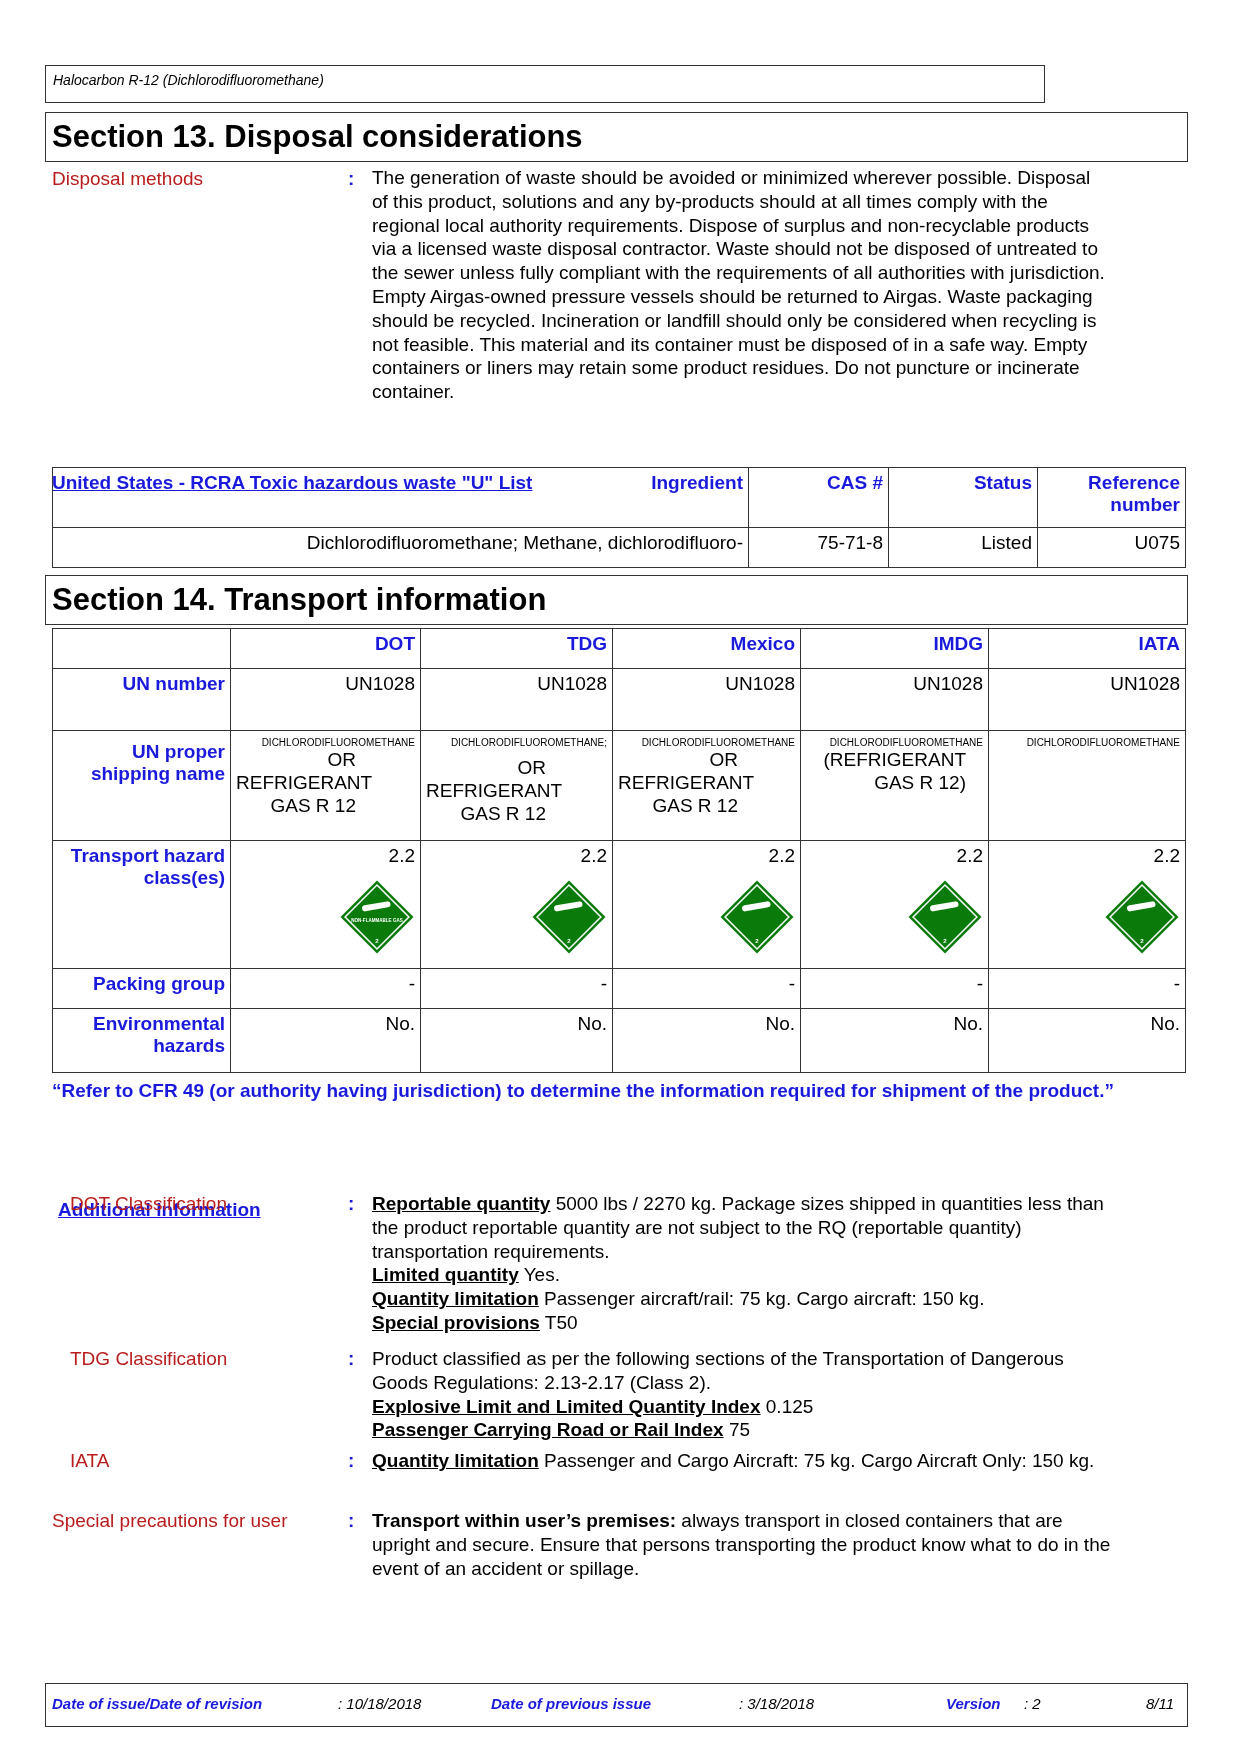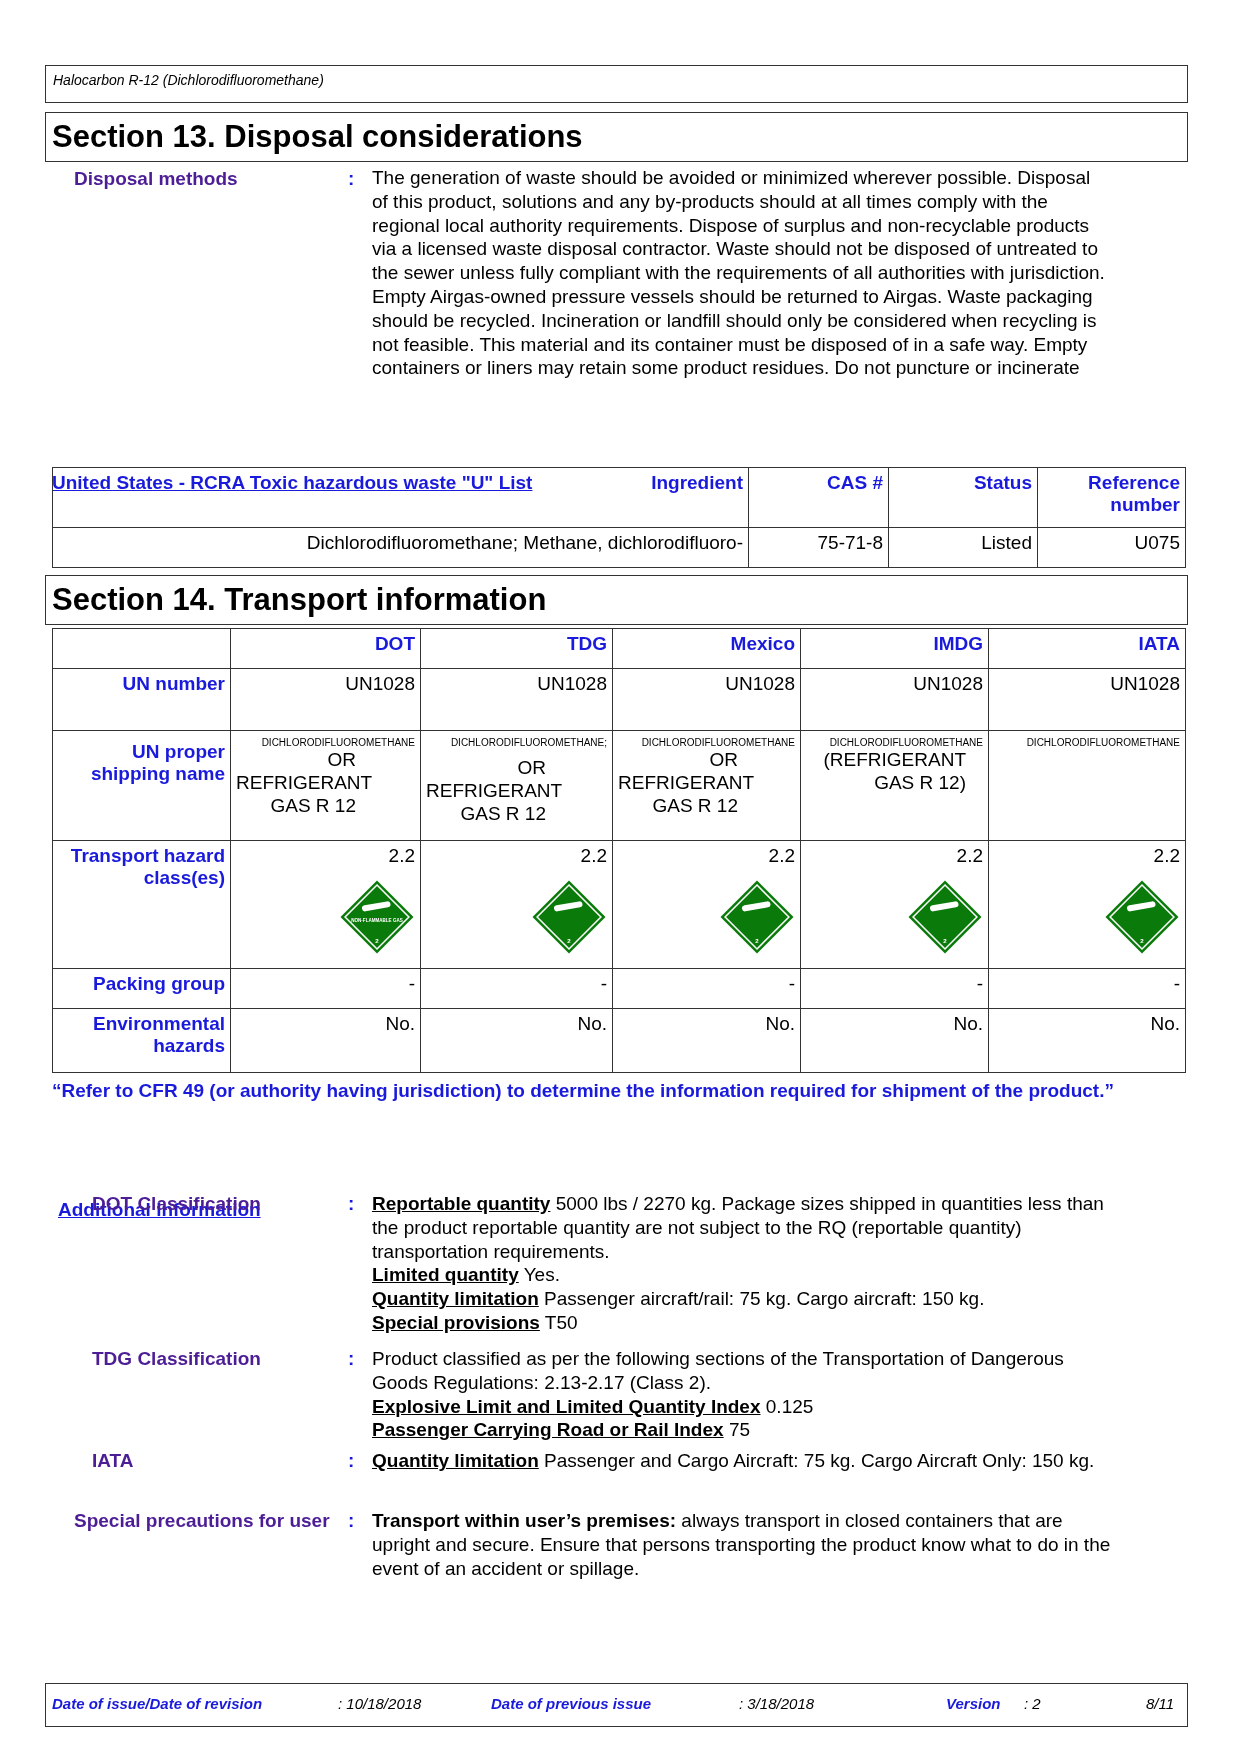--- a/index.html
+++ b/index.html
@@ -2,26 +2,26 @@
 <html><head>
 <meta charset="utf-8">
 <style>
   html, body { margin: 0; padding: 0; background: #ffffff; }
   body { width: 1240px; height: 1755px; position: relative; overflow: hidden;
          font-family: "Liberation Sans", sans-serif; color: #000; }
   .abs { position: absolute; }
   .blue { color: #1a1adc; }
   .bold { font-weight: bold; }
 
-  .doc-header { left: 45px; top: 65px; width: 1143px; height: 38px; border: 1.5px solid #333;
+  .doc-header { left: 45px; top: 65px; width: 1000px; height: 38px; border: 1.5px solid #333;
                 box-sizing: border-box; font-style: italic; font-size: 14px; padding: 6px 7px; }
   .section-box { left: 45px; width: 1143px; height: 50px; border: 1.5px solid #333; box-sizing: border-box;
                  font-weight: bold; font-size: 31px; padding: 4px 6px; line-height: 40px; }
 
-  .label { font-weight: bold; font-size: 19px; color: #4c1d95; margin-left: 22px; }
+  .label { font-weight: normal; font-size: 19px; color: #b91c1c; }
   .colon { font-size: 19px; color: #1a1adc; font-weight: bold; }
   .para { font-size: 19px; line-height: 23.8px; }
 
   .link-head { font-weight: bold; font-size: 19px; color: #1a1adc; text-decoration: underline; margin-top: 36px; }
 
   table { border-collapse: collapse; position: absolute; table-layout: fixed; }
   td, th { border: 1.5px solid #333; vertical-align: top; text-align: right; padding: 4px 5px;
            font-size: 19px; box-sizing: border-box; }
   th { color: #1a1adc; font-weight: bold; }
   td.rowlabel { color: #1a1adc; font-weight: bold; }
@@ -52,20 +52,21 @@
 <div class="abs para" id="disposal-para" style="left:372px; top:166px; width:820px;">
     <div>The generation of waste should be avoided or minimized wherever possible.  Disposal</div>
     <div>of this product, solutions and any by-products should at all times comply with the</div>
     <div>regional local authority requirements.  Dispose of surplus and non-recyclable products</div>
     <div>via a licensed waste disposal contractor.  Waste should not be disposed of untreated to</div>
     <div>the sewer unless fully compliant with the requirements of all authorities with jurisdiction.</div>
     <div>Empty Airgas-owned pressure vessels should be returned to Airgas.  Waste packaging</div>
     <div>should be recycled.  Incineration or landfill should only be considered when recycling is</div>
     <div>not feasible.  This material and its container must be disposed of in a safe way.  Empty</div>
     <div>containers or liners may retain some product residues.  Do not puncture or incinerate</div>
+    <div>container.</div>
   </div>
 
 <div class="abs link-head" style="left:52px; top:436px;">United States - RCRA Toxic hazardous waste "U" List</div>
 
 <table style="left:52px; top:467px; width:1133px;">
   <colgroup>
       <col style="width:696px">
       <col style="width:140px">
       <col style="width:149px">
       <col style="width:148px">

